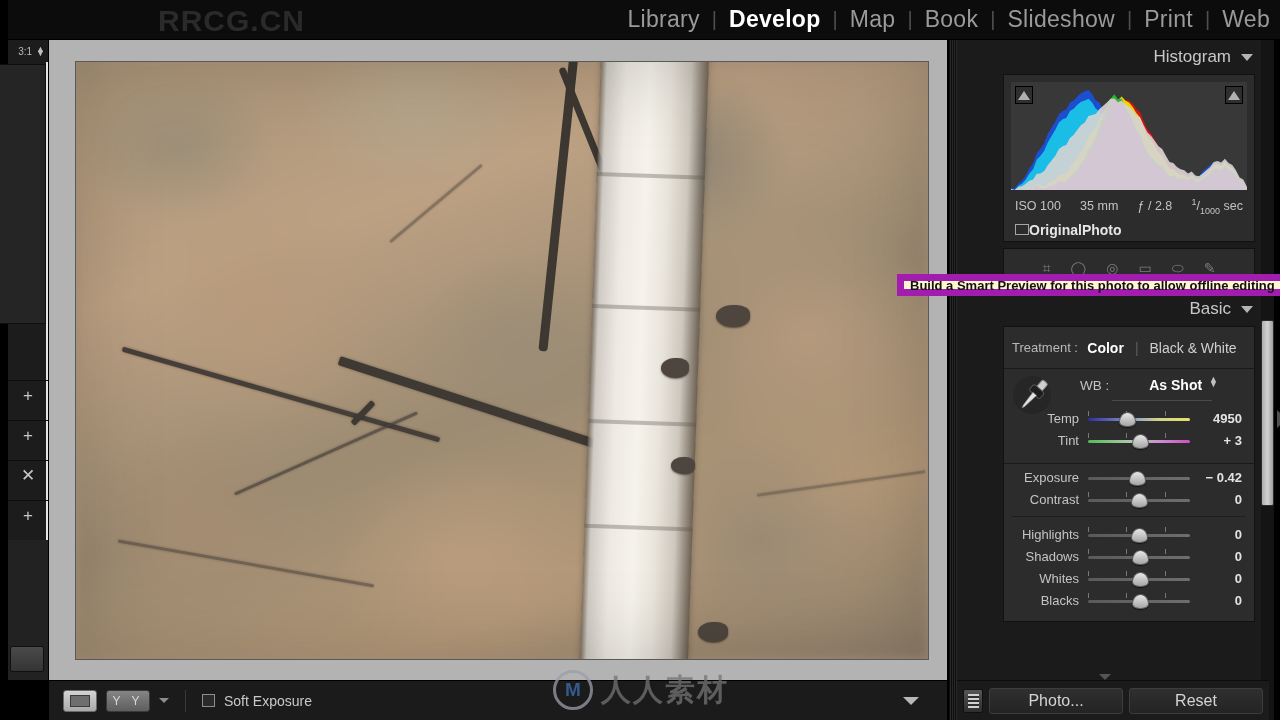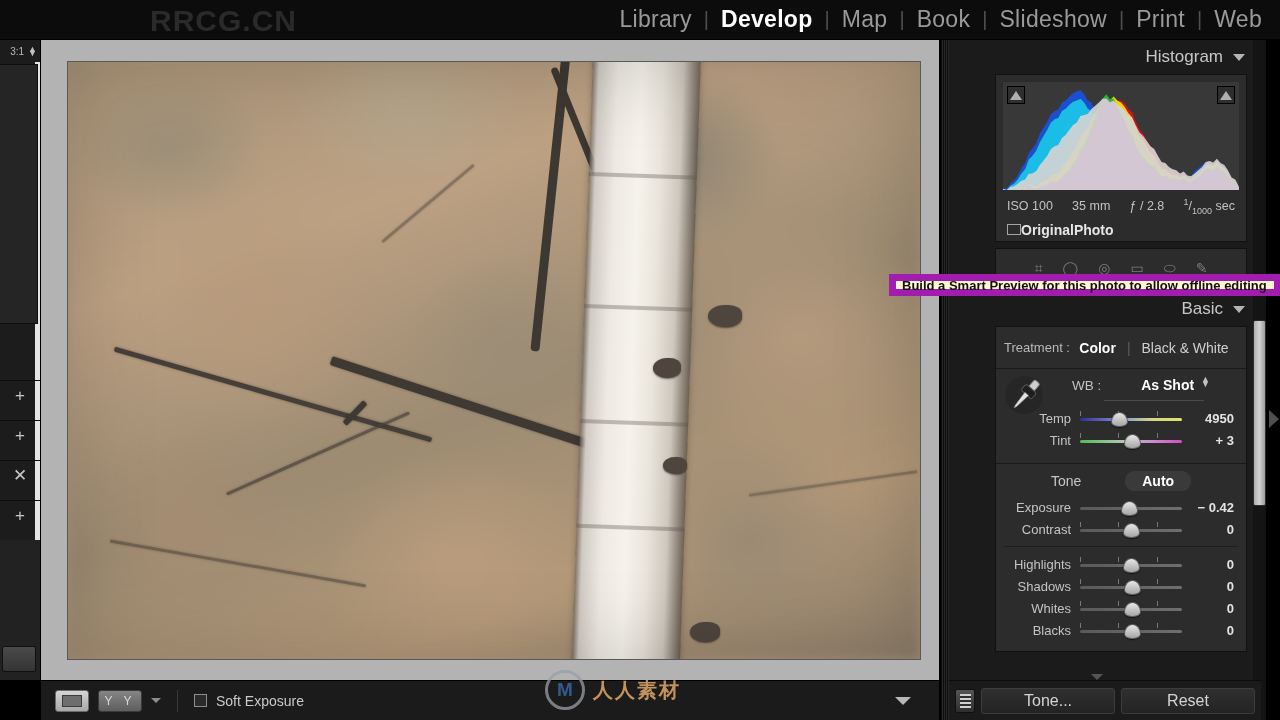--- a/index.html
+++ b/index.html
@@ -2,21 +2,21 @@
 <html><head>
 <meta charset="utf-8">
 <style>
   * { margin:0; padding:0; box-sizing:border-box; }
   html,body { width:1280px; height:720px; overflow:hidden; background:#000; }
   body {
     font-family:"Liberation Sans", sans-serif;
     color:#c8c8c8;
     -webkit-font-smoothing:antialiased;
   }
-  .app { position:relative; width:1048px; height:720px; background:#000; }
+  .app { position:relative; width:1048px; height:720px; background:#000;margin-left:8px; }
 
   
   .topbar {
     position:absolute; left:0; top:0; width:1280px; height:40px;
     background:#0c0c0c;
     display:flex; align-items:center; justify-content:flex-end;
     padding-right:6px;
     border-bottom:1px solid #000;
     overflow:hidden;
   }
@@ -31,21 +31,21 @@
     letter-spacing:0.3px;
     cursor:pointer; white-space:nowrap;
   }
   .module.active { color:#ffffff; font-weight:bold; }
   .modsep { color:#4e4e4e; font-size:20px; }
 
   
   .leftpanel {
     position:absolute; left:0; top:40px; width:40px; height:640px;
     background:#1c1c1c;
-    border-right:5px solid #e5e5e5;
+    border-right:2px solid #e5e5e5;
   }
   .nav-head {
     position:absolute; left:0; top:0; width:40px; height:22px;
     background:#1c1c1c; display:flex; align-items:center; justify-content:flex-end;
     padding-right:3px; gap:4px;
   }
   .nav-ratio { font-size:10px; color:#b9b9b9; }
   .updown { display:flex; flex-direction:column; line-height:4px; color:#c0c0c0; font-size:9px; }
   .nav-box {
     position:absolute; left:-60px; top:24px; width:98px; height:260px;
@@ -157,21 +157,21 @@
     width:0;height:0;border-left:8px solid transparent;border-right:8px solid transparent;border-top:8px solid #b8b8b8;
   }
   .watermark2 {
     position:absolute; left:545px; top:666px; width:200px; height:48px;
     display:flex; align-items:center; gap:8px; opacity:0.75; pointer-events:none;
   }
   .wm-ring {
     width:40px;height:40px;border-radius:50%;border:3px solid #9aa0a8;
     display:flex;align-items:center;justify-content:center;color:#3d6fb5;font-size:19px;font-weight:bold;
   }
-  .wm-cn { font-size:20px; font-weight:bold; color:#fdba74; letter-spacing:2px; }
+  .wm-cn { font-size:30px; font-weight:bold; color:#737373; letter-spacing:2px; }
 
   
   .rightpanel {
     position:absolute; left:940px; top:40px; width:340px; height:680px;
     background:#1b1b1b;
     border-left:1px solid #000;
   }
   .rp-edge {
     position:absolute; left:0; top:0; width:8px; height:680px;
     background:repeating-linear-gradient(90deg,#0d0d0d 0px,#0d0d0d 1px,#272727 1px,#272727 2px);
@@ -530,24 +530,20 @@
             <span class="s-track">
               <span class="ticks"></span>
               <span class="s-bar tint"></span>
               <span class="knob" style="left:51%"></span>
             </span>
             <span class="s-val">+ 3</span>
           </div>
         </div>
 
         <div style="padding:2px 8px 10px 8px;">
-          <div class="tone-hdr">
-            <span class="tone-lbl">Tone</span>
-            <span class="auto-btn">Auto</span>
-          </div>
 
           <div class="slider-row">
             <span class="s-label">Exposure</span>
             <span class="s-track">
               <span class="s-bar"></span>
               <span class="knob" style="left:48%"></span>
             </span>
             <span class="s-val">− 0.42</span>
           </div>
 
@@ -603,21 +599,21 @@
             <span class="s-val">0</span>
           </div>
         </div>
       </div>
 
       <div class="syncbar">
         <span class="syncbar-tri"></span>
         <span class="sync-ic">
             <span class="bars"></span>
           </span>
-        <span class="big-btn">Tone...</span>
+        <span class="big-btn">Photo...</span>
         <span class="big-btn">Reset</span>
       </div>
     </div>
 
     <div class="tooltip">Build a Smart Preview for this photo to allow offline editing</div>
 
   </div>
 
 </div>
 

